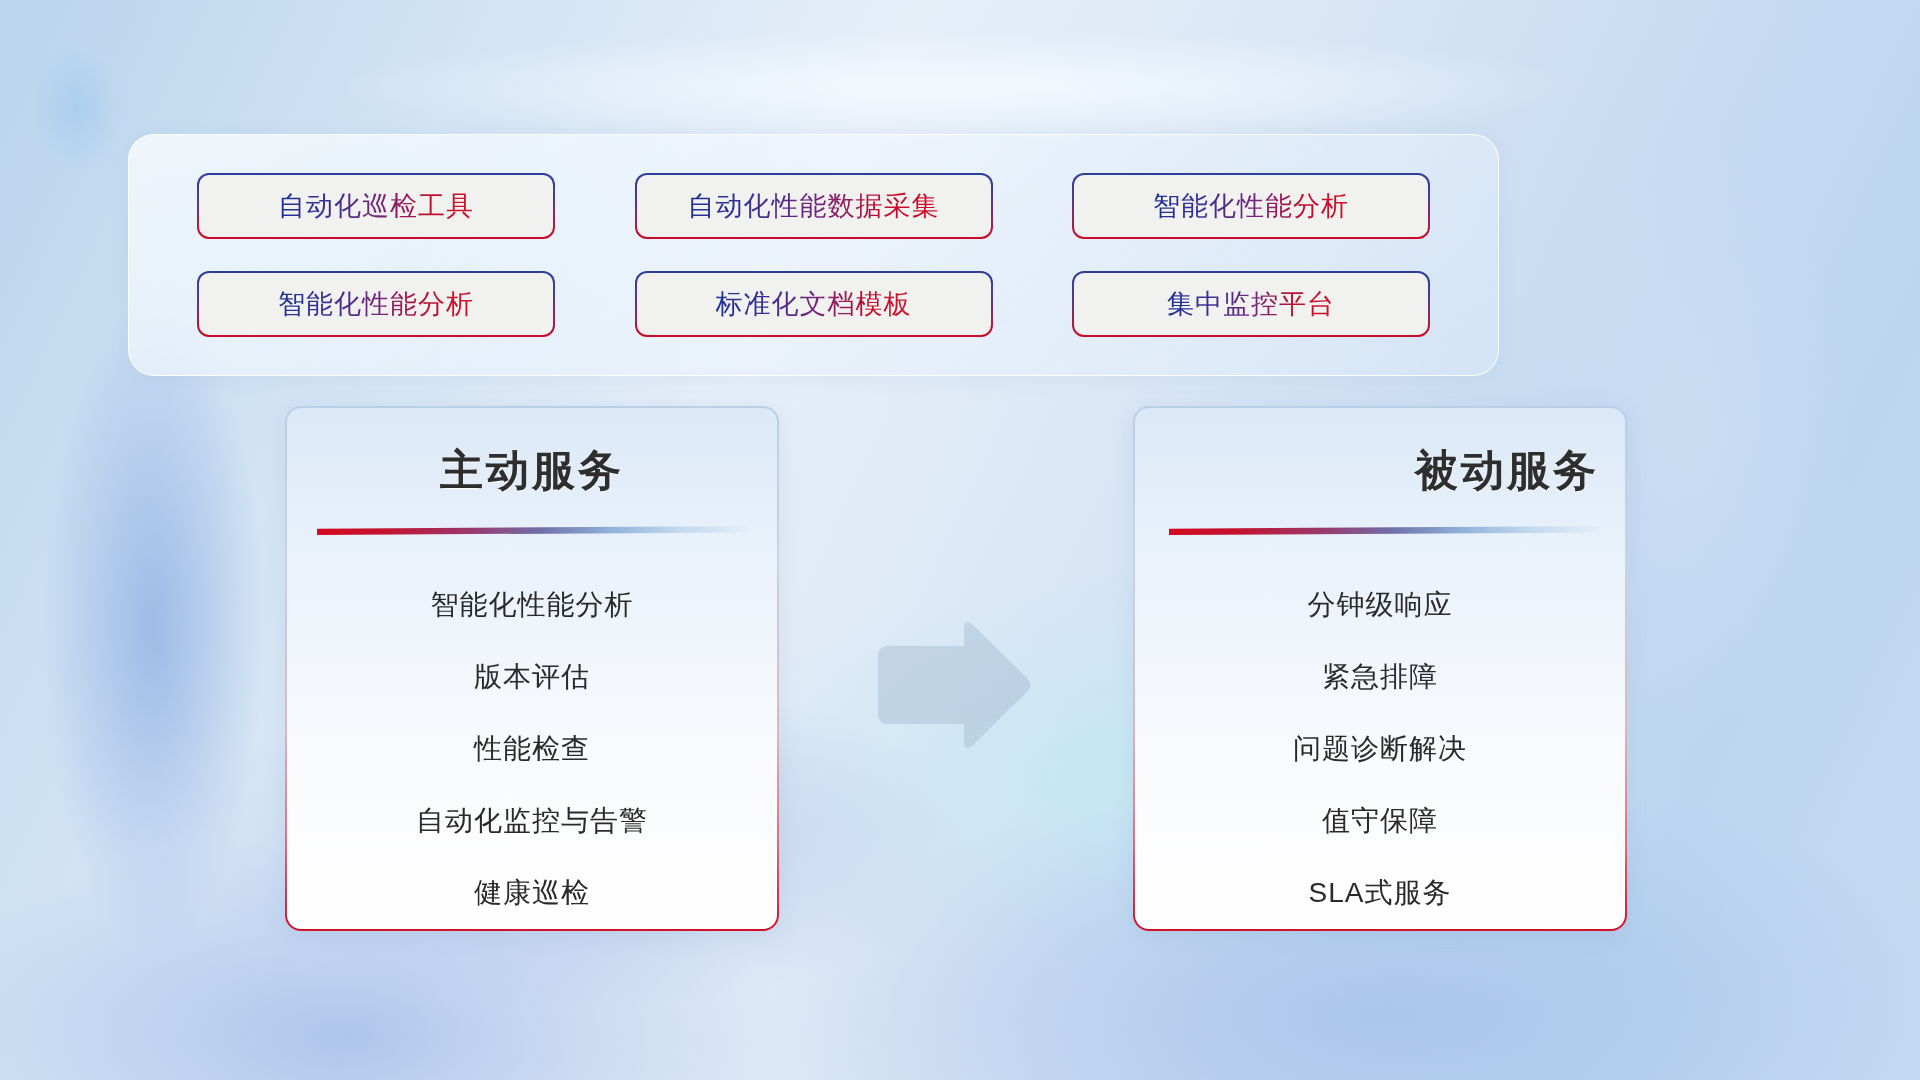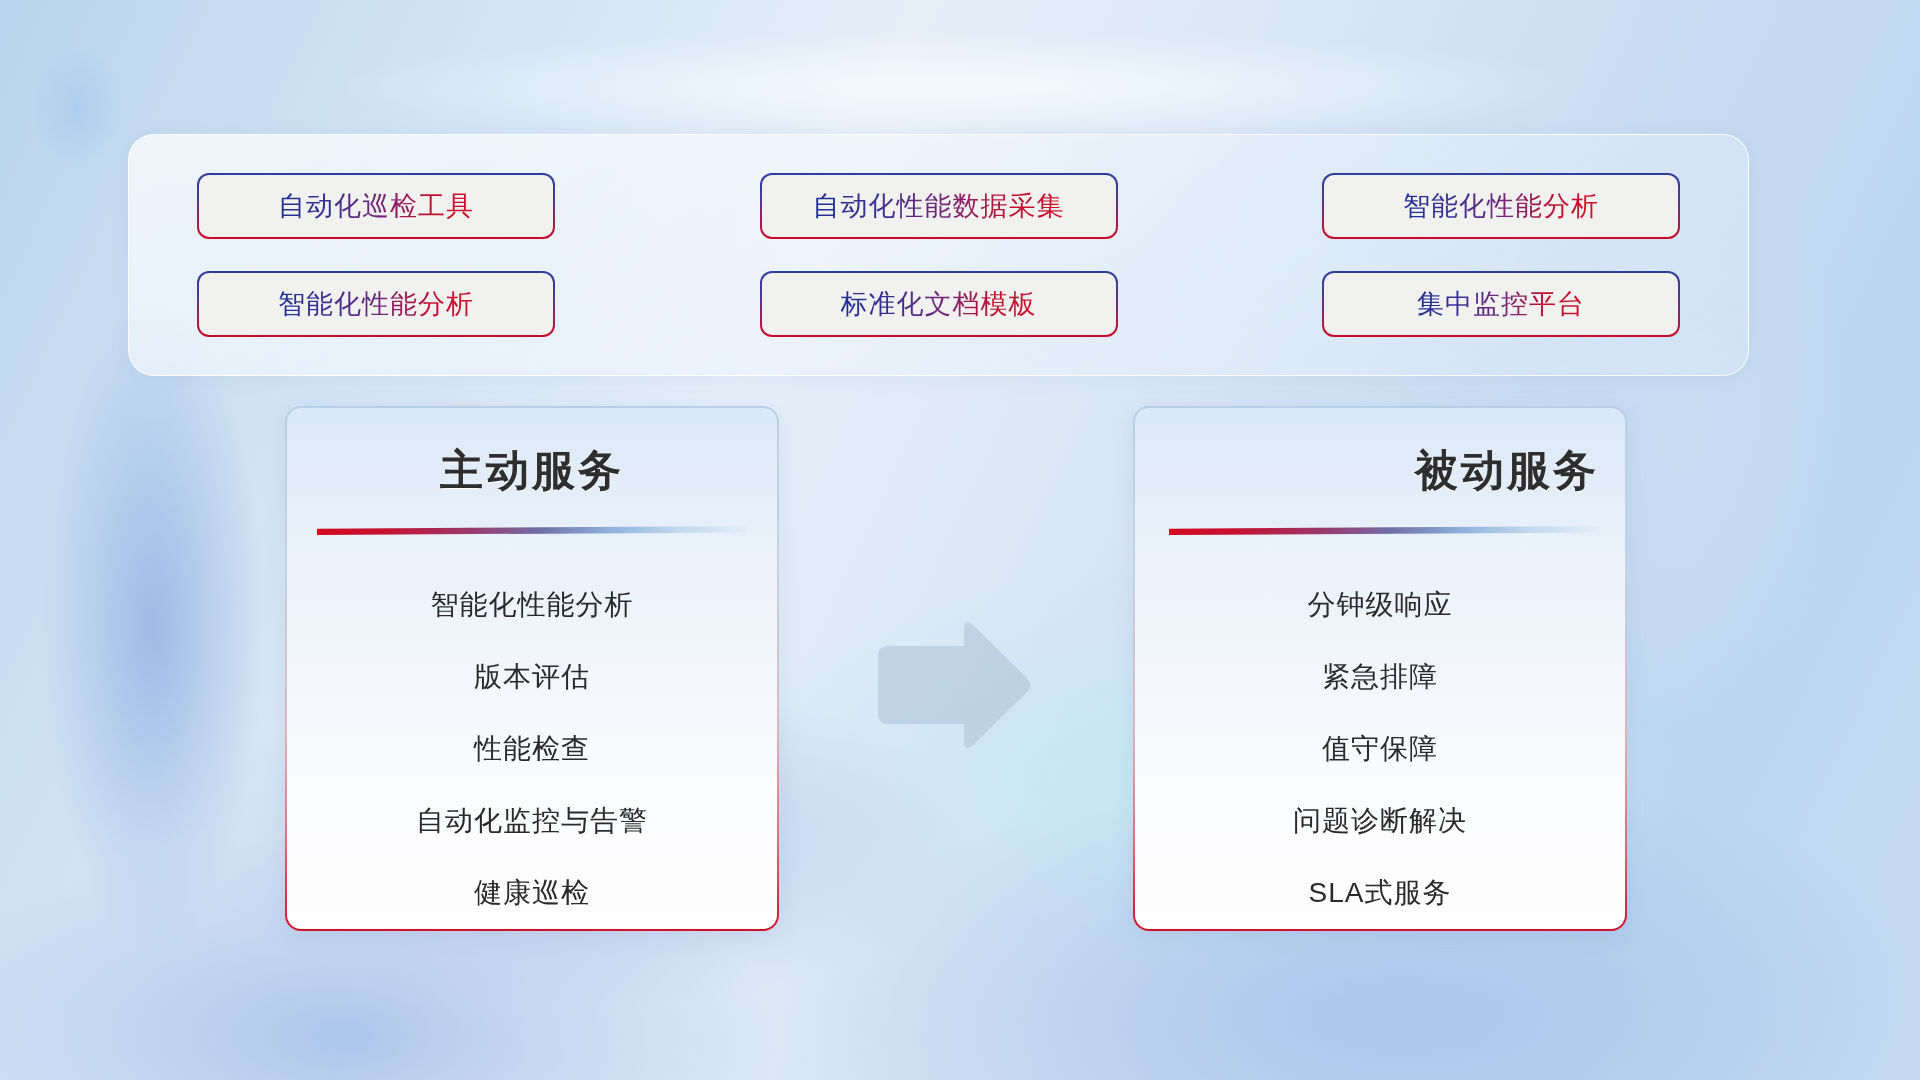--- a/index.html
+++ b/index.html
@@ -63,21 +63,21 @@
   .bg-blob-h {
     background:
       radial-gradient(ellipse 30% 26% at 18% 96%, rgba(160,188,232,0.8), rgba(160,188,232,0) 75%);
   }
 
   
   #top-panel {
     position: absolute;
     left: 128px;
     top: 134px;
-    width: 1621px;
+    width: 1371px;
     height: 242px;
     border-radius: 26px;
     background: linear-gradient(150deg,
         rgba(255,255,255,0.72) 0%,
         rgba(247,251,255,0.58) 30%,
         rgba(238,246,254,0.42) 60%,
         rgba(236,244,254,0.30) 100%);
     border: 1px solid rgba(255,255,255,0.85);
     box-shadow: 0 2px 18px rgba(120,150,190,0.10);
     display: flex;
@@ -261,19 +261,19 @@
   <svg id="flow-arrow" viewBox="0 0 162 130">
     <path d="M6 36 Q6 26 16 26 L92 26 L92 9 Q92 -2 101 5 L155 58 Q162 65 155 72 L101 125 Q92 132 92 121 L92 104 L16 104 Q6 104 6 94 Z" fill="#9fb6cd" fill-opacity="0.42"></path>
   </svg>
 
   <div class="service-card" id="card-reactive">
     <div class="card-title">被动服务</div>
     <div class="card-divider"></div>
     <div class="card-list">
       <div class="card-list-item">分钟级响应</div>
       <div class="card-list-item">紧急排障</div>
+      <div class="card-list-item">问题诊断解决</div>
       <div class="card-list-item">值守保障</div>
-      <div class="card-list-item">问题诊断解决</div>
       <div class="card-list-item">SLA式服务</div>
     </div>
   </div>
 
 </div>
 
 </body></html>

